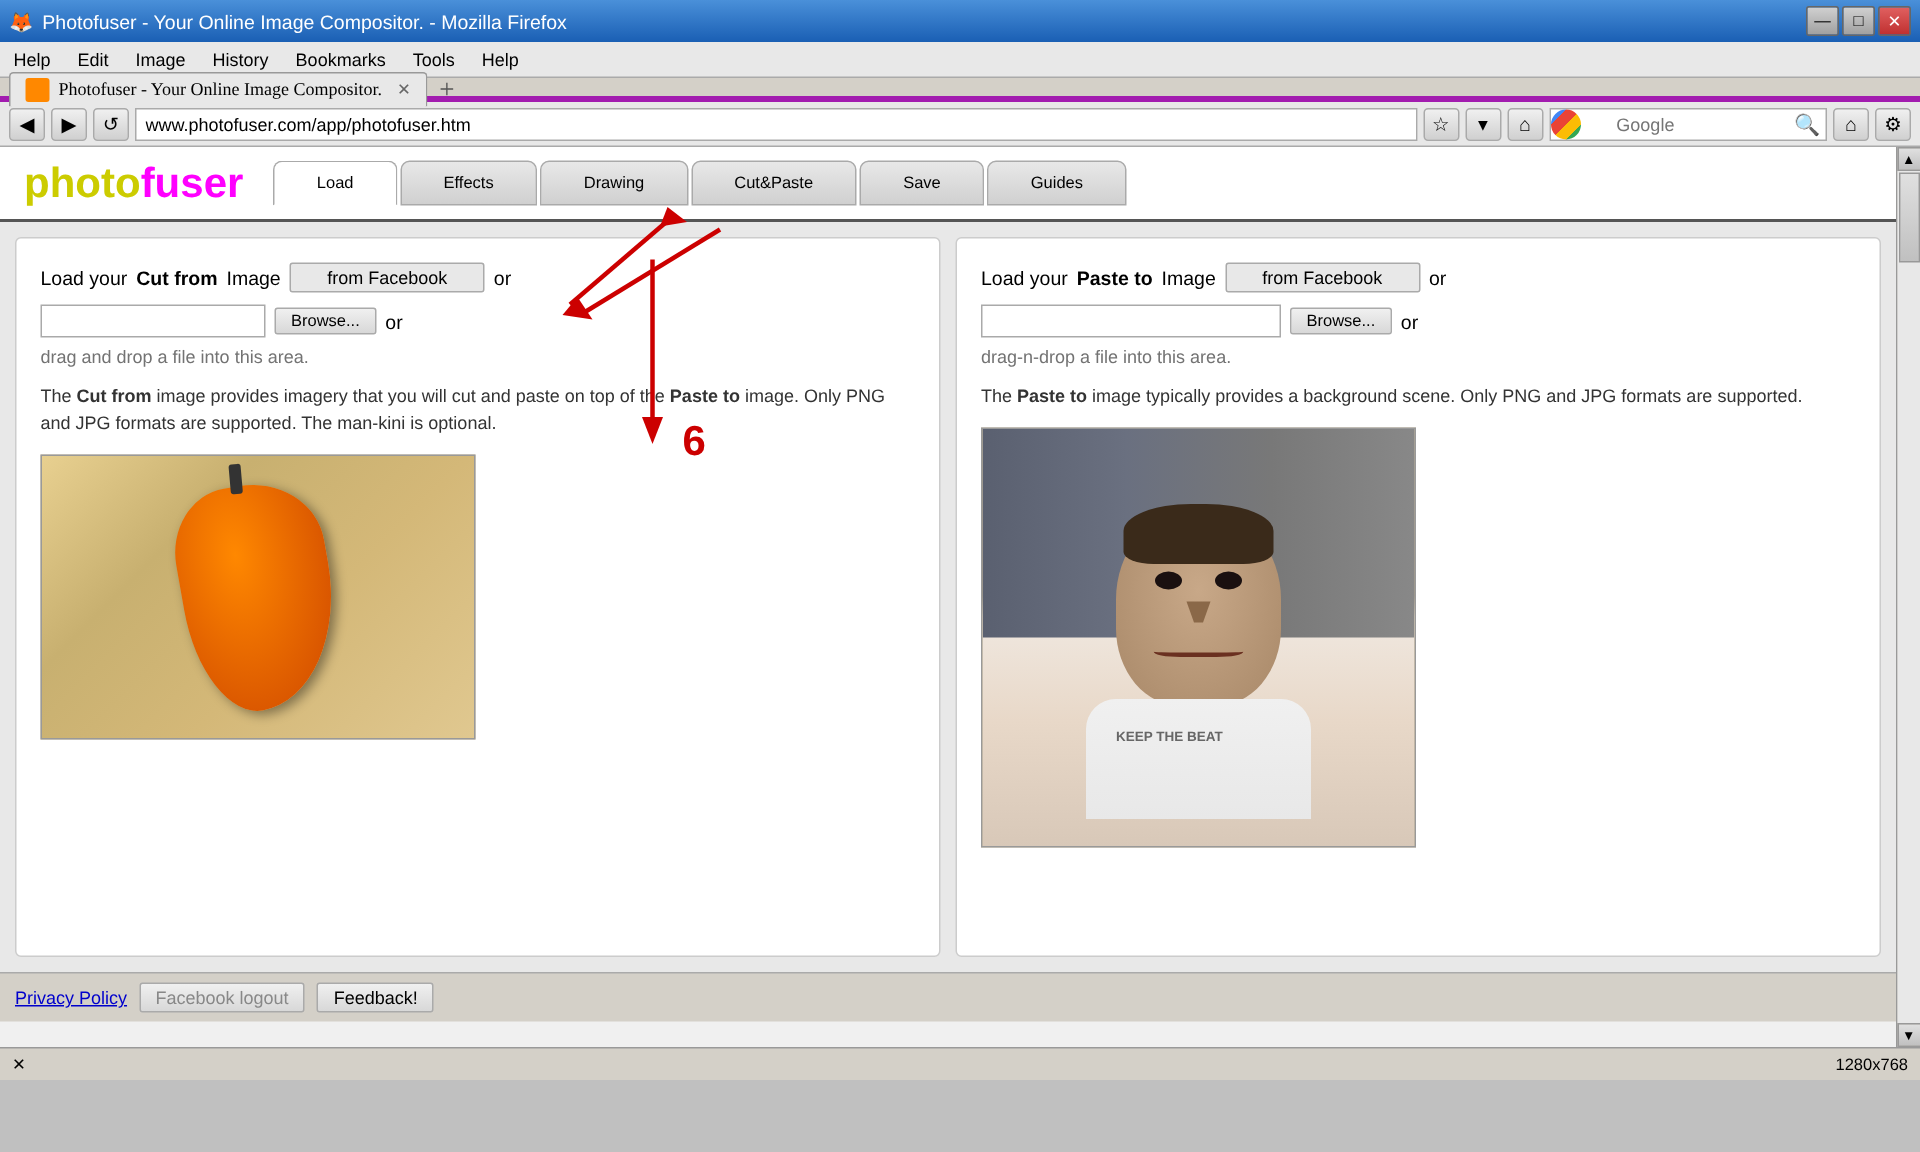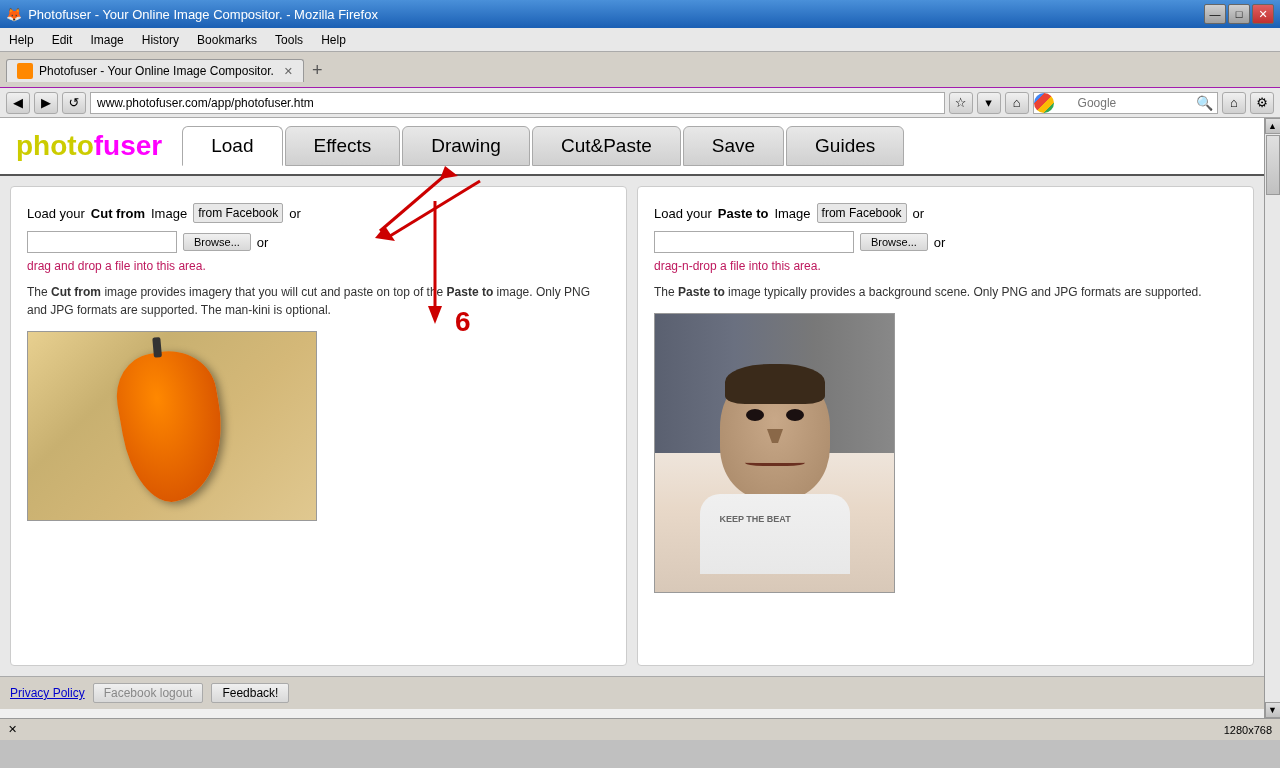--- a/index.html
+++ b/index.html
@@ -45,22 +45,23 @@
       padding: 2px 5px;
       color: #000;
     }
 
     
     .tab-bar {
       background: #d4d0c8;
       padding: 2px 6px 0 6px;
       display: flex;
       align-items: center;
-      border-bottom: 1px solid #a21caf;
-      height: 36px;
+      border-bottom: 4px solid #a21caf;
+      height: 16px;
+      font-family: Liberation Serif, serif;
     }
     .browser-tab {
       background: #e8e8e8;
       border: 1px solid #999;
       border-bottom: none;
       padding: 3px 10px;
       font-size: 12px;
       display: flex;
       align-items: center;
       gap: 6px;
@@ -174,21 +175,21 @@
     .nav-tabs {
       display: flex;
       gap: 0;
     }
     .nav-tab {
       padding: 8px 28px;
       background: linear-gradient(to bottom, #e8e8e8, #d0d0d0);
       border: 1px solid #aaa;
       border-radius: 6px 6px 0 0;
       cursor: pointer;
-      font-size: 19px;
+      font-size: 11px;
       font-weight: normal;
       color: #000;
       text-decoration: none;
       margin-right: 2px;
     }
     .nav-tab.active { background: white; border-bottom: 1px solid white; }
 
     
     .main-content {
       background: #e8e8e8;
@@ -214,21 +215,21 @@
     .load-row {
       display: flex;
       align-items: center;
       gap: 6px;
       margin-bottom: 8px;
       flex-wrap: wrap;
     }
     .facebook-btn {
       background: #e8e8e8;
       border: 1px solid #aaa;
-      padding: 2px 4px;
+      padding: 2px 24px;
       font-size: 12px;
       cursor: pointer;
       border-radius: 2px;
     }
     .browse-area {
       display: flex;
       align-items: center;
       gap: 6px;
       margin-bottom: 6px;
     }
@@ -243,21 +244,21 @@
     .browse-btn {
       background: linear-gradient(to bottom, #f0f0f0, #d8d8d8);
       border: 1px solid #aaa;
       padding: 2px 10px;
       font-size: 11px;
       cursor: pointer;
       border-radius: 2px;
     }
     .drag-text {
       font-size: 12px;
-      color: #be185d;
+      color: #737373;
       margin-bottom: 10px;
     }
     .desc-text {
       font-size: 12px;
       color: #333;
       line-height: 1.5;
       margin-bottom: 12px;
     }
     .desc-text b { font-weight: bold; }
 
@@ -580,21 +581,21 @@
             <button class="browse-btn">Browse...</button>
             <span>or</span>
           </div>
           <div class="drag-text">drag-n-drop a file into this area.</div>
           <div class="desc-text">
             <span>The</span>
             <b>Paste to</b>
             <span>image typically provides a background scene. Only PNG and JPG formats are supported.</span>
           </div>
 
-          <div class="image-preview" style="width:241px; height:280px;">
+          <div class="image-preview" style="width:290px; height:280px;">
             <div class="face-img" style="width:290px; height:280px;">
               <div class="face-room-bg"></div>
               <div class="face-person">
                 <div class="face-head">
                   <div class="face-hair"></div>
                   <div class="face-eyes">
                     <div class="face-eye"></div>
                     <div class="face-eye"></div>
                   </div>
                   <div class="face-nose"></div>

